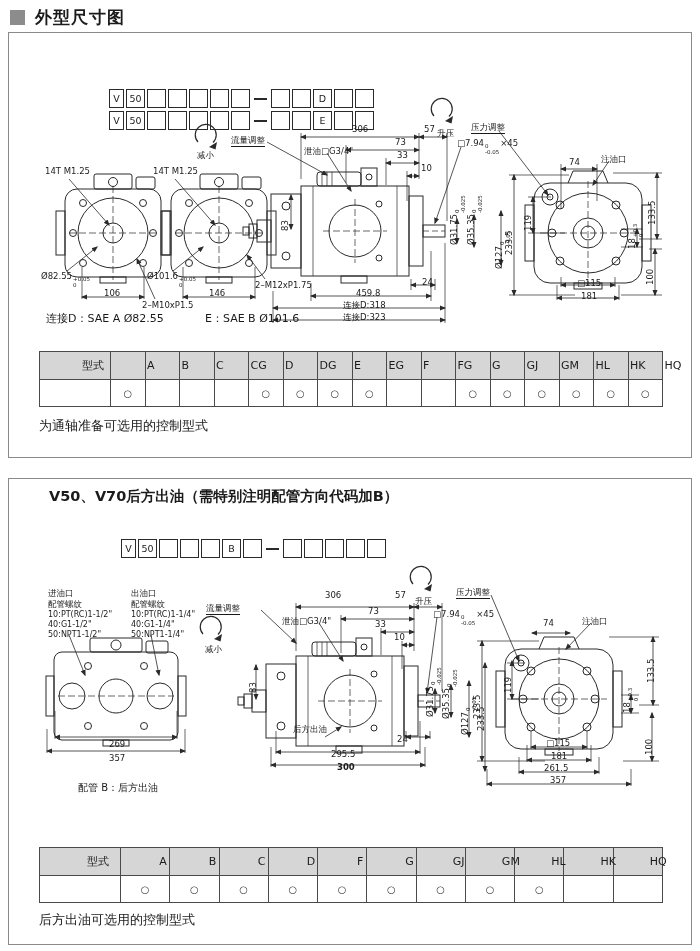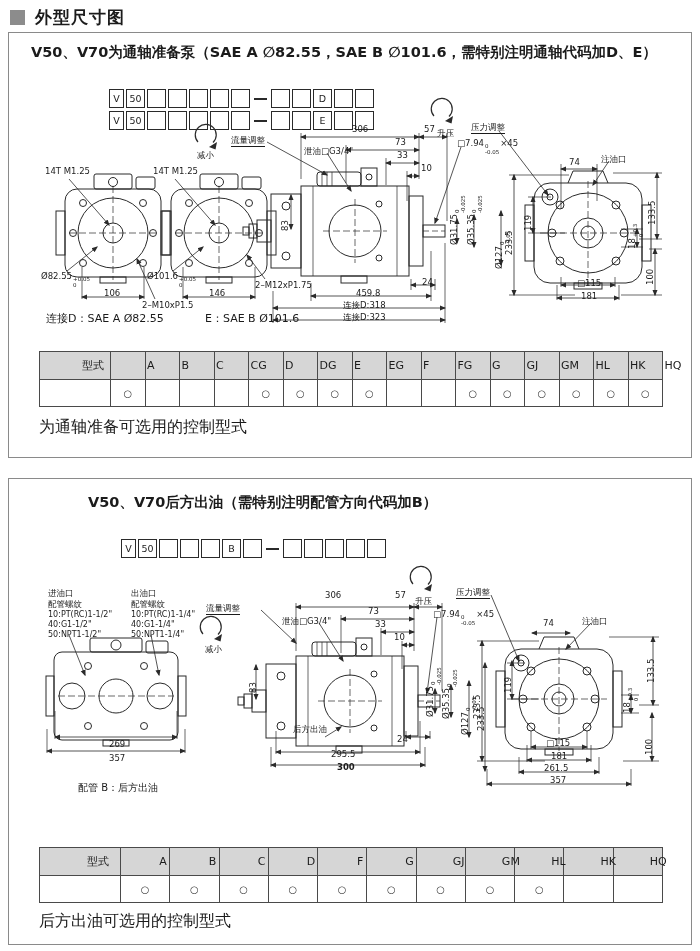--- a/index.html
+++ b/index.html
@@ -5,21 +5,21 @@
   html,body{margin:0;padding:0;background:#fff;}
   .page{position:relative;width:700px;height:951px;background:#fff;
         font-family:"DejaVu Sans","Liberation Sans",sans-serif;color:#1b1b1b;overflow:hidden;}
   .page-header{position:absolute;left:10px;top:5px;height:24px;display:flex;align-items:center;gap:10px;}
   .bullet{width:15px;height:15px;background:var(--bullet,#8c8c8c);}
   .page-title{font-size:17px;font-weight:bold;letter-spacing:1px;}
   .panel{position:absolute;left:8px;width:682px;border:1px solid var(--pborder,#8a8a8a);background:#fff;}
   #panel1{top:32px;height:424px;}
   #panel2{top:478px;height:465px;}
   .panel-title{position:absolute;left:22px;top:10px;font-size:14.5px;font-weight:bold;white-space:nowrap;}
-  #panel2 .panel-title{left:40px;top:14px;margin-left:39px;}
+  #panel2 .panel-title{left:40px;top:8px;}
   .layer{position:absolute;inset:0;}
   .art{position:absolute;left:0;top:0;}
   
   .codes{position:absolute;display:flex;flex-direction:column;gap:3px;}
   #codes1{left:100px;top:56px;}
   #codes2{left:112px;top:60px;}
   .coderow{display:flex;align-items:center;gap:2px;}
   .codebox{width:17px;height:17px;border:1.4px solid #2a2a2a;display:flex;align-items:center;justify-content:center;
            font-size:9.5px;line-height:1;}
   .codebox.sm{width:13px;}
@@ -33,39 +33,38 @@
   
   table.ctl{position:absolute;left:30px;border-collapse:collapse;table-layout:fixed;width:624px;
             font-size:11px;text-align:center;}
   #table1{top:318px;}
   #table2{top:368px;}
   table.ctl th,table.ctl td{border:1px solid #4a4a4a;padding:0;}
   table.ctl th{background:var(--thbg,#d6d6d6);font-weight:normal;height:27px;padding-left:36px;}
   table.ctl td{height:26px;font-size:10px;color:#3a3a3a;}
   #table1 th:first-child{width:34px;}
   #table2 th:first-child{width:44px;}
-  .note{position:absolute;left:30px;font-size:16px;}
+  .note{position:absolute;left:30px;font-size:13px;}
   #note1{top:384px;}
   #note2{top:432px;}
   svg .e{stroke:#2a2a2a;stroke-width:.7;fill:none;}
   svg .d{stroke:#2a2a2a;stroke-width:.8;fill:none;}
   svg .ld{stroke:#2a2a2a;stroke-width:.8;fill:none;}
 </style>
 </head>
 <body>
 
 <div class="page">
 
   <div class="page-header">
     <div class="bullet"></div>
     <div class="page-title">外型尺寸图</div>
   </div>
 
   <section class="panel" id="panel1">
-    <div class="panel-title">V50、V70为通轴准备泵（SAE A ∅82.55，SAE B ∅101.6，需特别注明通轴代码加D、E）</div>
 
     <svg class="art" width="682" height="424" viewBox="0 0 682 424">
       <defs>
         <marker id="ar" viewBox="0 0 10 10" refX="8" refY="5" markerWidth="8" markerHeight="8" orient="auto-start-reverse">
           <path d="M0,1 L10,5 L0,9 Z" fill="#2a2a2a"></path>
         </marker>
         <g id="pf" fill="none" stroke="#2a2a2a" stroke-width="1">
           <rect x="-48" y="-44" width="96" height="88" rx="12"></rect>
           <rect x="-57" y="-22" width="9" height="44"></rect>
             <rect x="48" y="-22" width="9" height="44"></rect>

